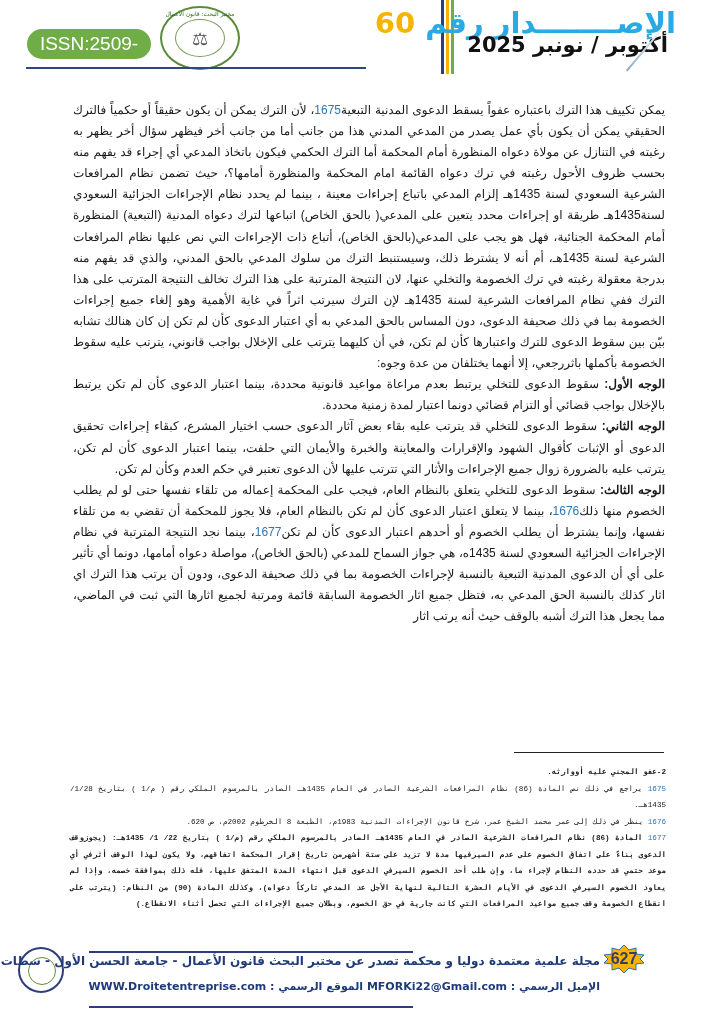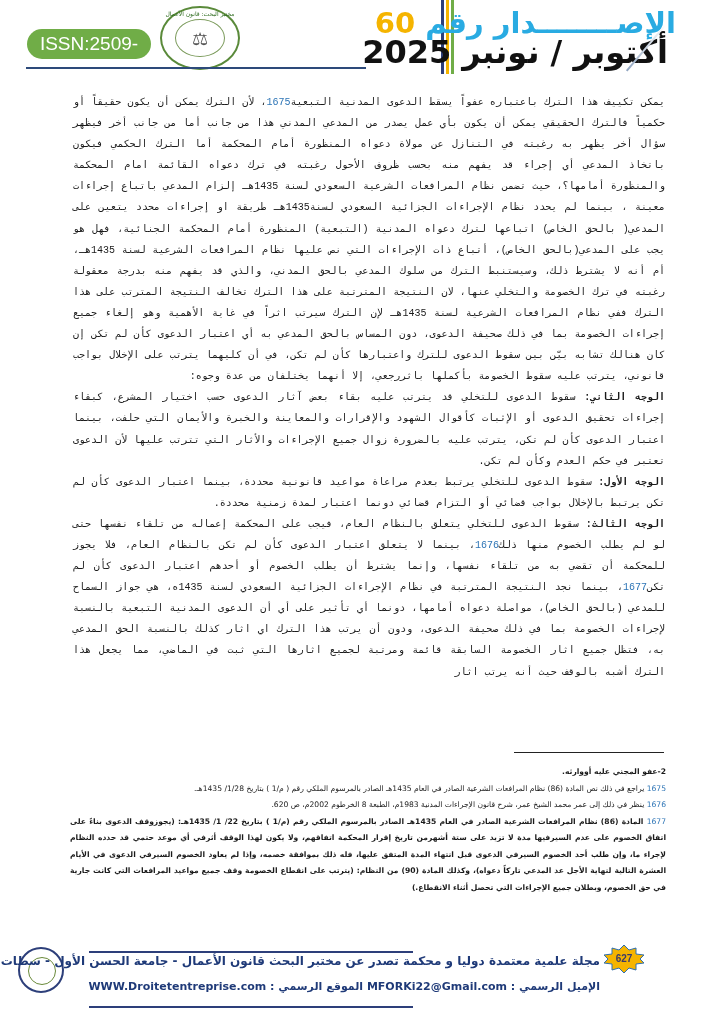--- a/index.html
+++ b/index.html
@@ -15,41 +15,41 @@
   .banner-mini-seal { position:absolute; left:10px; top:18px; width:32px; height:32px; border:1px solid #4a8a3a; border-radius:50%; }
   .banner-uni { position:absolute; left:52px; top:22px; width:20px; height:26px; border-top:2px solid #2d5fae; border-left:1px solid #c83030; }
   .banner-uni-text { position:absolute; left:82px; top:27px; font-size:6px; color:#333; }
   .banner-url { position:absolute; left:8px; top:54px; font-size:5px; color:#2e6b1f; font-family:"Liberation Sans", sans-serif; }
   .banner-book { position:absolute; right:0; top:4px; width:60px; height:55px; }
   .divider-blue { position:absolute; left:26px; top:67px; width:340px; height:2px; background:#2d4a7a; }
   .vbars { position:absolute; left:441px; top:0; width:14px; height:74px; display:flex; gap:2px; }
   .vbars span { display:block; width:3px; height:74px; }
   .issue-line { position:absolute; right:48px; top:6px; direction:rtl; font-size:29px; font-weight:bold; color:#29abe2; white-space:nowrap; }
   .issue-num { color:#f5b400; }
-  .date-line { position:absolute; right:56px; top:33px; direction:rtl; font-size:32px; font-weight:bold; color:#111; white-space:nowrap;margin-left:20px; }
+  .date-line { position:absolute; right:56px; top:33px; direction:rtl; font-size:21px; font-weight:bold; color:#111; white-space:nowrap;margin-left:20px; }
   .diag { position:absolute; left:645px; top:18px; width:2px; height:60px; background:linear-gradient(#ffffff,#8fa4c0); transform:rotate(40deg); }
 
-  .body { position:absolute; left:73px; top:92px; width:592px; direction:rtl; text-align:justify; font-family:Liberation Mono, monospace; font-size:10px; line-height:21.1px; color:#1a1a1a; }
+  .body { position:absolute; left:73px; top:100px; width:592px; direction:rtl; text-align:justify; font-family:Liberation Sans, sans-serif; font-size:12px; line-height:21.1px; color:#1a1a1a; }
   .body p { margin:0; }
   .fn-ref { color:#2e75b6; }
   .b { font-weight:bold; }
 
   .fn-rule { position:absolute; right:60px; top:752px; width:150px; height:1px; background:#222; }
   .footnotes { position:absolute; left:70px; top:764px; width:596px; direction:rtl; text-align:justify; font-size:7.6px; line-height:16.5px; color:#1a1a1a; }
-  .footnotes p { margin:0; }
+  .footnotes p { margin:0;font-family:Liberation Mono, monospace; }
   .footnotes .bold { font-weight:bold; }
 
   .footer { position:absolute; left:0; top:940px; width:724px; height:84px; }
   .footer-seal { position:absolute; left:18px; top:7px; width:46px; height:46px; border:2px solid #2d3f7a; border-radius:50%; box-sizing:border-box; }
   .footer-seal-inner { position:absolute; left:8px; top:8px; width:26px; height:26px; border:1px solid #6a8a3a; border-radius:50%; }
   .footer-rule { position:absolute; left:89px; width:324px; height:2px; background:#2d3f7a; }
   .footer-line1 { position:absolute; right:124px; top:14px; direction:rtl; font-size:12px; font-weight:bold; color:#1f3a78; white-space:nowrap;text-align:right; }
   .footer-line2 { position:absolute; right:124px; top:40px; direction:rtl; font-size:11px; font-weight:bold; color:#1f3a78; white-space:nowrap; }
   .page-badge { position:absolute; left:600px; top:945px; width:48px; height:28px; }
-  .page-num { position:absolute; left:0; top:0; width:48px; height:28px; line-height:28px; text-align:center; font-family:"Liberation Sans", sans-serif; font-weight:bold; font-size:10px; color:#3a3a6a; }
+  .page-num { position:absolute; left:0; top:0; width:48px; height:28px; line-height:28px; text-align:center; font-family:"Liberation Sans", sans-serif; font-weight:bold; font-size:16px; color:#3a3a6a; }
 </style>
 </head>
 <body>
 
 <div class="header">
   <div class="issn">ISSN:2509-0291</div>
 
   <div class="seal">
     <div class="seal-text">مختبر البحث: قانون الأعمال</div>
     <div class="seal-inner">⚖</div>
@@ -69,24 +69,24 @@
   <div class="date-line">أكتوبر / نونبر 2025</div>
   <div class="diag"></div>
   <div class="divider-blue"></div>
 </div>
 
 <div class="body">
   <p>
     <span>يمكن تكييف هذا الترك باعتباره عفواً يسقط الدعوى المدنية التبعية</span><span class="fn-ref">1675</span><span>، لأن الترك يمكن أن يكون حقيقاً أو حكمياً فالترك الحقيقي يمكن أن يكون بأي عمل يصدر من المدعي المدني هذا من جانب أما من جانب أخر فيظهر سؤال أخر يظهر به رغبته في التنازل عن مولاة دعواه المنظورة أمام المحكمة أما الترك الحكمي فيكون باتخاذ المدعي أي إجراء قد يفهم منه بحسب ظروف الأحول رغبته في ترك دعواه القائمة امام المحكمة والمنظورة أمامها؟، حيث تضمن نظام المرافعات الشرعية السعودي لسنة 1435هـ إلزام المدعي باتباع إجراءات معينة ، بينما لم يحدد نظام الإجراءات الجزائية السعودي لسنة1435هـ طريقة او إجراءات محدد يتعين على المدعي( بالحق الخاص) اتباعها لترك دعواه المدنية (التبعية) المنظورة أمام المحكمة الجنائية، فهل هو يجب على المدعي(بالحق الخاص)، أتباع ذات الإجراءات التي نص عليها نظام المرافعات الشرعية لسنة 1435هـ، أم أنه لا يشترط ذلك، وسيستنبط الترك من سلوك المدعي بالحق المدني، والذي قد يفهم منه بدرجة معقولة رغبته في ترك الخصومة والتخلي عنها، لان النتيجة المترتبة على هذا الترك تخالف النتيجة المترتب على هذا الترك ففي نظام المرافعات الشرعية لسنة 1435هـ لإن الترك سيرتب اثراً في غاية الأهمية وهو إلغاء جميع إجراءات الخصومة بما في ذلك صحيفة الدعوى، دون المساس بالحق المدعي به أي اعتبار الدعوى كأن لم تكن إن كان هنالك تشابه بيّن بين سقوط الدعوى للترك واعتبارها كأن لم تكن، في أن كليهما يترتب على الإخلال بواجب قانوني، يترتب عليه سقوط الخصومة بأكملها باثررجعي، إلا أنهما يختلفان من عدة وجوه:</span>
   </p>
   <p>
-    <span class="b">الوجه الثاني:</span><span> سقوط الدعوى للتخلي قد يترتب عليه بقاء بعض آثار الدعوى حسب اختيار المشرع، كبقاء إجراءات تحقيق الدعوى أو الإثبات كأقوال الشهود والإقرارات والمعاينة والخبرة والأيمان التي حلفت، بينما اعتبار الدعوى كأن لم تكن، يترتب عليه بالضرورة زوال جميع الإجراءات والأثار التي تترتب عليها لأن الدعوى تعتبر في حكم العدم وكأن لم تكن.</span>
+    <span class="b">الوجه الأول:</span><span> سقوط الدعوى للتخلي يرتبط بعدم مراعاة مواعيد قانونية محددة، بينما اعتبار الدعوى كأن لم تكن يرتبط بالإخلال بواجب قضائي أو التزام قضائي دونما اعتبار لمدة زمنية محددة.</span>
   </p>
   <p>
-    <span class="b">الوجه الأول:</span><span> سقوط الدعوى للتخلي يرتبط بعدم مراعاة مواعيد قانونية محددة، بينما اعتبار الدعوى كأن لم تكن يرتبط بالإخلال بواجب قضائي أو التزام قضائي دونما اعتبار لمدة زمنية محددة.</span>
+    <span class="b">الوجه الثاني:</span><span> سقوط الدعوى للتخلي قد يترتب عليه بقاء بعض آثار الدعوى حسب اختيار المشرع، كبقاء إجراءات تحقيق الدعوى أو الإثبات كأقوال الشهود والإقرارات والمعاينة والخبرة والأيمان التي حلفت، بينما اعتبار الدعوى كأن لم تكن، يترتب عليه بالضرورة زوال جميع الإجراءات والأثار التي تترتب عليها لأن الدعوى تعتبر في حكم العدم وكأن لم تكن.</span>
   </p>
   <p>
     <span class="b">الوجه الثالث:</span><span> سقوط الدعوى للتخلي يتعلق بالنظام العام، فيجب على المحكمة إعماله من تلقاء نفسها حتى لو لم يطلب الخصوم منها ذلك</span><span class="fn-ref">1676</span><span>، بينما لا يتعلق اعتبار الدعوى كأن لم تكن بالنظام العام، فلا يجوز للمحكمة أن تقضي به من تلقاء نفسها، وإنما يشترط أن يطلب الخصوم أو أحدهم اعتبار الدعوى كأن لم تكن</span><span class="fn-ref">1677</span><span>، بينما نجد النتيجة المترتبة في نظام الإجراءات الجزائية السعودي لسنة 1435ه، هي جواز السماح للمدعي (بالحق الخاص)، مواصلة دعواه أمامها، دونما أي تأثير على أي أن الدعوى المدنية التبعية بالنسبة لإجراءات الخصومة بما في ذلك صحيفة الدعوى، ودون أن يرتب هذا الترك اي اثار كذلك بالنسبة الحق المدعي به، فتظل جميع اثار الخصومة السابقة قائمة ومرتبة لجميع اثارها التي ثبت في الماضي، مما يجعل هذا الترك أشبه بالوقف حيث أنه يرتب اثار</span>
   </p>
 </div>
 
 <div class="fn-rule"></div>
 
 <div class="footnotes">
   <p class="bold">2-عفو المجني عليه أووارثه.</p>

